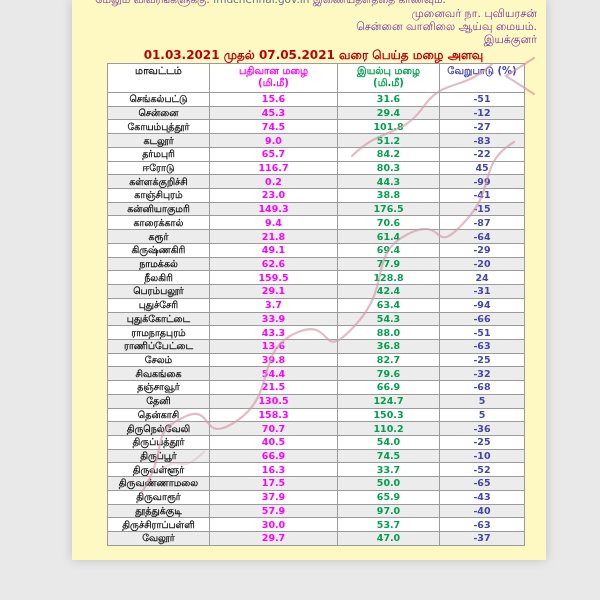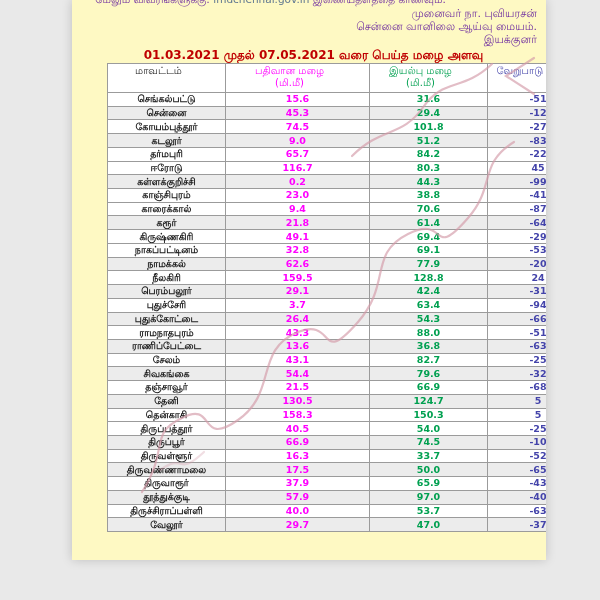--- a/index.html
+++ b/index.html
@@ -27,22 +27,22 @@
     text-align:center;font-size:12px;font-weight:bold;color:#bf0000;
   }
   table.rain-table{
     position:absolute;left:35px;top:63px;width:413px;
     border-collapse:collapse;table-layout:fixed;
   }
   .rain-table th,.rain-table td{
     border:1px solid #9b9b9b;overflow:hidden;
   }
   .rain-table thead th{
-    height:27px;vertical-align:top;padding:1px 16px 0 0;
-    font-size:10px;font-weight:normal;line-height:12px;
+    height:27px;vertical-align:top;padding:1px 0 0 0;
+    font-size:10px;font-weight:bold;line-height:12px;
     text-align:center;white-space:pre-line;background:#ffffff;
   }
   .rain-table tbody td{
     height:12.72px;padding:0;font-size:9.5px;line-height:12px;
     text-align:center;font-weight:bold;
   }
   .c-district{width:101px;}
   .c-recorded{width:127px;}
   .c-normal{width:101px;}
   .c-dev{width:84px;}
@@ -128,44 +128,44 @@
     <td class="c-recorded">0.2</td>
     <td class="c-normal">44.3</td>
     <td class="c-dev">-99</td>
   </tr>
           <tr class="even">
     <td class="c-district">காஞ்சிபுரம்</td>
     <td class="c-recorded">23.0</td>
     <td class="c-normal">38.8</td>
     <td class="c-dev">-41</td>
   </tr>
+          <tr class="odd">
+    <td class="c-district">கன்னியாகுமரி</td>
+    <td class="c-recorded">149.3</td>
+    <td class="c-normal">176.5</td>
+    <td class="c-dev">-15</td>
+  </tr>
           <tr class="even">
     <td class="c-district">காரைக்கால்</td>
     <td class="c-recorded">9.4</td>
     <td class="c-normal">70.6</td>
     <td class="c-dev">-87</td>
   </tr>
           <tr class="odd">
     <td class="c-district">கரூர்</td>
     <td class="c-recorded">21.8</td>
     <td class="c-normal">61.4</td>
     <td class="c-dev">-64</td>
   </tr>
           <tr class="even">
     <td class="c-district">கிருஷ்ணகிரி</td>
     <td class="c-recorded">49.1</td>
     <td class="c-normal">69.4</td>
     <td class="c-dev">-29</td>
   </tr>
-          <tr class="even">
-    <td class="c-district">நாகப்பட்டினம்</td>
-    <td class="c-recorded">32.8</td>
-    <td class="c-normal">69.1</td>
-    <td class="c-dev">-53</td>
-  </tr>
           <tr class="odd">
     <td class="c-district">நாமக்கல்</td>
     <td class="c-recorded">62.6</td>
     <td class="c-normal">77.9</td>
     <td class="c-dev">-20</td>
   </tr>
           <tr class="even">
     <td class="c-district">நீலகிரி</td>
     <td class="c-recorded">159.5</td>
     <td class="c-normal">128.8</td>
@@ -178,39 +178,39 @@
     <td class="c-dev">-31</td>
   </tr>
           <tr class="even">
     <td class="c-district">புதுச்சேரி</td>
     <td class="c-recorded">3.7</td>
     <td class="c-normal">63.4</td>
     <td class="c-dev">-94</td>
   </tr>
           <tr class="odd">
     <td class="c-district">புதுக்கோட்டை</td>
-    <td class="c-recorded">26.4</td>
+    <td class="c-recorded">33.9</td>
     <td class="c-normal">54.3</td>
     <td class="c-dev">-66</td>
   </tr>
           <tr class="even">
     <td class="c-district">ராமநாதபுரம்</td>
     <td class="c-recorded">43.3</td>
     <td class="c-normal">88.0</td>
     <td class="c-dev">-51</td>
   </tr>
           <tr class="odd">
     <td class="c-district">ராணிப்பேட்டை</td>
     <td class="c-recorded">13.6</td>
     <td class="c-normal">36.8</td>
     <td class="c-dev">-63</td>
   </tr>
           <tr class="even">
     <td class="c-district">சேலம்</td>
-    <td class="c-recorded">43.1</td>
+    <td class="c-recorded">39.8</td>
     <td class="c-normal">82.7</td>
     <td class="c-dev">-25</td>
   </tr>
           <tr class="odd">
     <td class="c-district">சிவகங்கை</td>
     <td class="c-recorded">54.4</td>
     <td class="c-normal">79.6</td>
     <td class="c-dev">-32</td>
   </tr>
           <tr class="even">
@@ -224,20 +224,26 @@
     <td class="c-recorded">130.5</td>
     <td class="c-normal">124.7</td>
     <td class="c-dev">5</td>
   </tr>
           <tr class="even">
     <td class="c-district">தென்காசி</td>
     <td class="c-recorded">158.3</td>
     <td class="c-normal">150.3</td>
     <td class="c-dev">5</td>
   </tr>
+          <tr class="odd">
+    <td class="c-district">திருநெல்வேலி</td>
+    <td class="c-recorded">70.7</td>
+    <td class="c-normal">110.2</td>
+    <td class="c-dev">-36</td>
+  </tr>
           <tr class="even">
     <td class="c-district">திருப்பத்தூர்</td>
     <td class="c-recorded">40.5</td>
     <td class="c-normal">54.0</td>
     <td class="c-dev">-25</td>
   </tr>
           <tr class="odd">
     <td class="c-district">திருப்பூர்</td>
     <td class="c-recorded">66.9</td>
     <td class="c-normal">74.5</td>
@@ -262,21 +268,21 @@
     <td class="c-dev">-43</td>
   </tr>
           <tr class="odd">
     <td class="c-district">தூத்துக்குடி</td>
     <td class="c-recorded">57.9</td>
     <td class="c-normal">97.0</td>
     <td class="c-dev">-40</td>
   </tr>
           <tr class="even">
     <td class="c-district">திருச்சிராப்பள்ளி</td>
-    <td class="c-recorded">40.0</td>
+    <td class="c-recorded">30.0</td>
     <td class="c-normal">53.7</td>
     <td class="c-dev">-63</td>
   </tr>
           <tr class="odd">
     <td class="c-district">வேலூர்</td>
     <td class="c-recorded">29.7</td>
     <td class="c-normal">47.0</td>
     <td class="c-dev">-37</td>
   </tr>
         </tbody>

